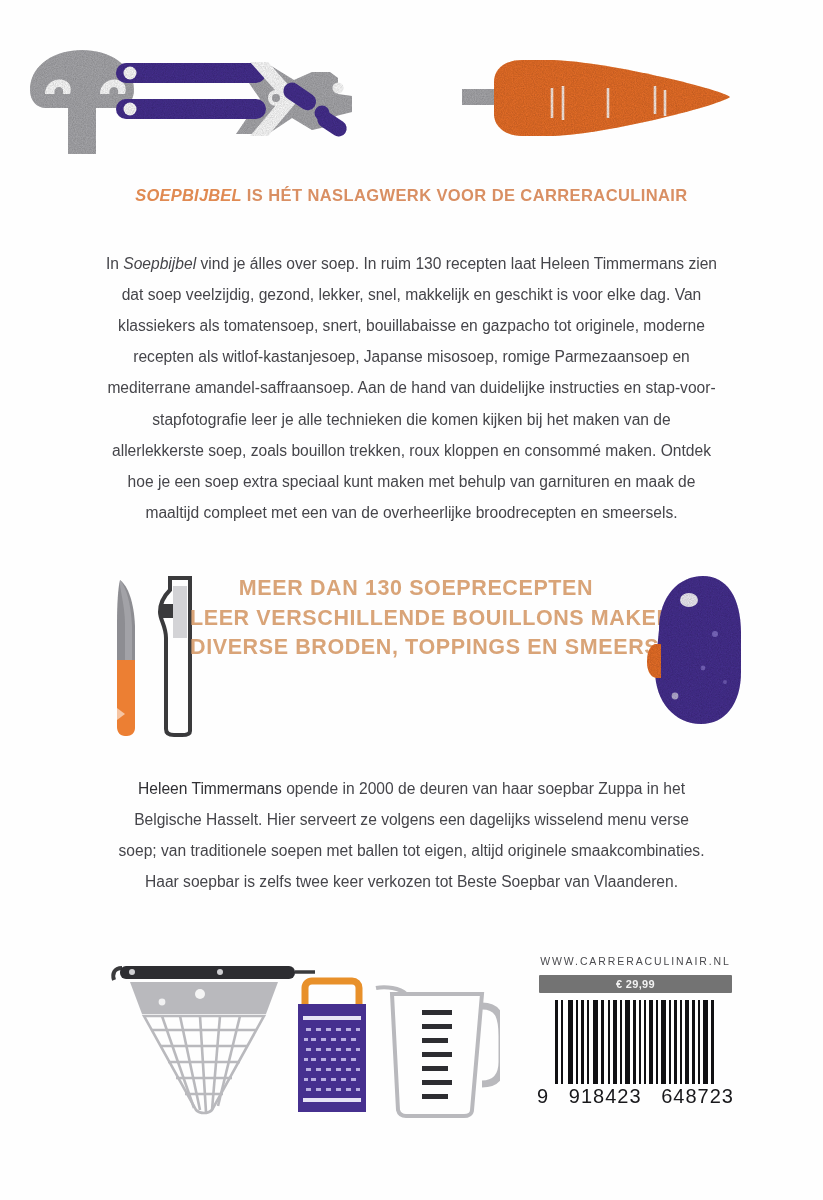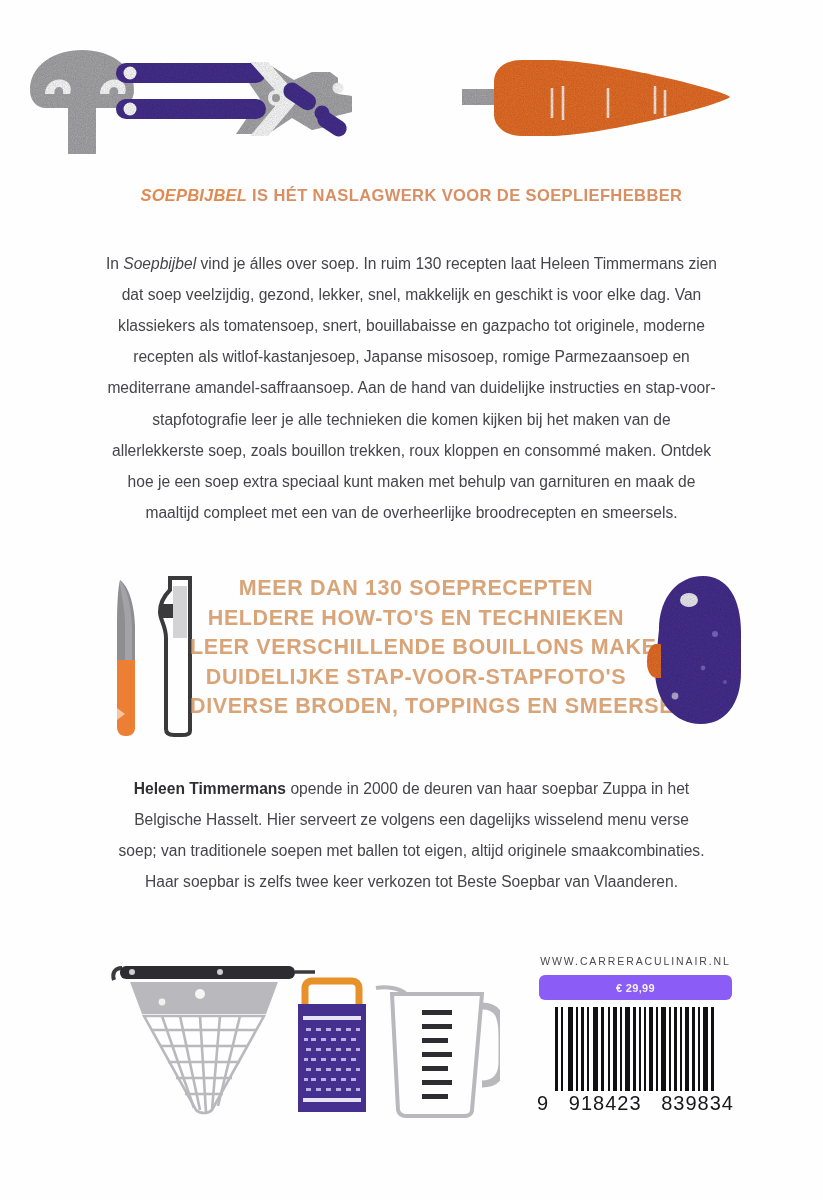--- a/index.html
+++ b/index.html
@@ -86,43 +86,43 @@
   
   .bio-copy {
     position: absolute;
     left: 115px; top: 757px;
     width: 593px;
     text-align: center;
     font-size: 15.6px;
     line-height: 31.2px;
     color: #45454a;
   }
-  .bio-copy b { font-weight: bold; color: #303034; }
+  .bio-copy b { font-weight: normal; color: #303034; }
 
   
   .tools-art { position: absolute; left: 100px; top: 958px; }
 
   
   .barcode-block {
     position: absolute;
     left: 533px; top: 955px;
     width: 205px;
   }
   .site-url {
     font-size: 10.5px;
     font-weight: normal;
     letter-spacing: 1.9px;
     color: #4a4a4e;
     text-align: center;
     margin-bottom: 8px;
   }
   .price-bar {
-    background: #8b5cf6;
-    height: 25px;
-    border-radius: 6px;
+    background: #737373;
+    height: 18px;
+    border-radius: 1px;
     display: flex;
     align-items: center;
     justify-content: center;
     margin: 0 6px 7px 6px;
   }
   .price-bar span {
     color: #f2f2f2;
     font-size: 11px;
     font-weight: bold;
     letter-spacing: 0.3px;
@@ -208,21 +208,21 @@
           <line x1="563" y1="44" x2="563" y2="78"></line>
           <line x1="608" y1="46" x2="608" y2="76"></line>
           <line x1="655" y1="44" x2="655" y2="72"></line>
           <line x1="665" y1="48" x2="665" y2="74"></line>
         </g>
       </g>
     </svg>
   </div>
 
   <div class="headline">
-    <span class="bookname">SOEPBIJBEL</span><span> IS HÉT NASLAGWERK VOOR DE SOEPLIEFHEBBER</span>
+    <span class="bookname">SOEPBIJBEL</span><span> IS HÉT NASLAGWERK VOOR DE CARRERACULINAIR</span>
   </div>
 
   <p class="body-copy">
     <span>In </span><i>Soepbijbel</i><span> vind je álles over soep. In ruim 130 recepten laat Heleen Timmermans zien dat soep veelzijdig, gezond, lekker, snel, makkelijk en geschikt is voor elke dag. Van klassiekers als tomatensoep, snert, bouillabaisse en gazpacho tot originele, moderne recepten als witlof-kastanjesoep, Japanse misosoep, romige Parmezaansoep en mediterrane amandel-saffraansoep. Aan de hand van duidelijke instructies en stap-voor-stapfotografie leer je alle technieken die komen kijken bij het maken van de allerlekkerste soep, zoals bouillon trekken, roux kloppen en consommé maken. Ontdek hoe je een soep extra speciaal kunt maken met behulp van garnituren en maak de maaltijd compleet met een van de overheerlijke broodrecepten en smeersels.</span>
   </p>
 
   <div class="knife-art">
     <svg width="112" height="170" viewBox="0 0 112 170">
       <g>
         <path d="M22 12 C30 18 36 34 37 58 L37 92 L19 92 L19 56 C19 36 20 20 22 12 Z" fill="#8d8d92"></path>
@@ -236,23 +236,21 @@
                  C71 167 68 165 68 161 L68 70 C68 58 62 52 62 44 C62 34 68 26 72 22 Z"></path>
       </g>
       <rect x="75" y="18" width="14" height="52" fill="#d3d3d6"></rect>
       <path d="M62 36 L75 36 L75 50 L62 50 Z" fill="#3a3a3c"></path>
     </svg>
   </div>
 
   <div class="feature-block">
     <div class="feature-lines">
       <div class="fline">MEER DAN 130 SOEPRECEPTEN</div>
-      <div class="fline">HELDERE HOW-TO'S EN TECHNIEKEN</div>
       <div class="fline">LEER VERSCHILLENDE BOUILLONS MAKEN</div>
-      <div class="fline">DUIDELIJKE STAP-VOOR-STAPFOTO'S</div>
       <div class="fline">DIVERSE BRODEN, TOPPINGS EN SMEERSELS</div>
     </div>
   </div>
 
   <div class="bean-art">
     <svg width="104" height="156" viewBox="0 0 104 156">
       <g filter="url(#rough)">
         <path d="M14 58 C14 24 34 4 58 4 C82 4 96 26 96 60 L96 100
                  C96 132 80 152 56 152 C30 152 10 130 10 98 Z" fill="#46308f"></path>
         <path d="M10 72 C4 74 2 82 2 90 C2 98 5 105 11 106 L16 106 L16 72 Z" fill="#e8702a"></path>
@@ -398,17 +396,17 @@
         <i style="left:130px;width:4px"></i>
       <i style="left:137px;width:3px"></i>
         <i style="left:143px;width:2px"></i>
       <i style="left:148px;width:5px"></i>
         <i style="left:156px;width:3px"></i>
     </div>
 
     <div class="barcode-digits">
       <span>9</span>
       <span>918423</span>
-      <span>839834</span>
+      <span>648723</span>
     </div>
   </div>
 
 </div>
 
 </body></html>

